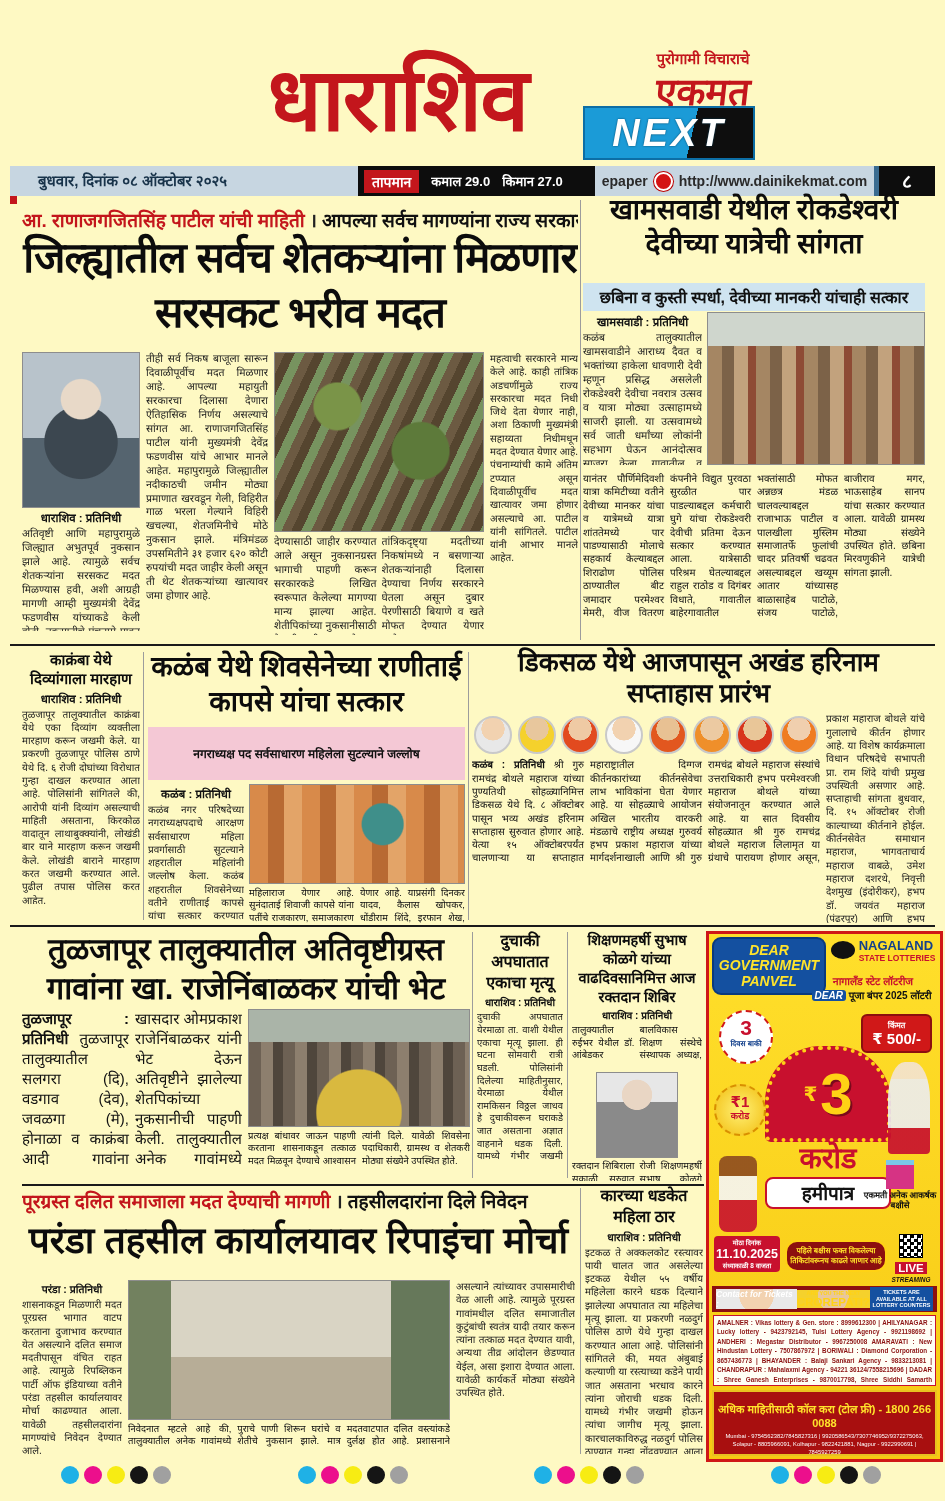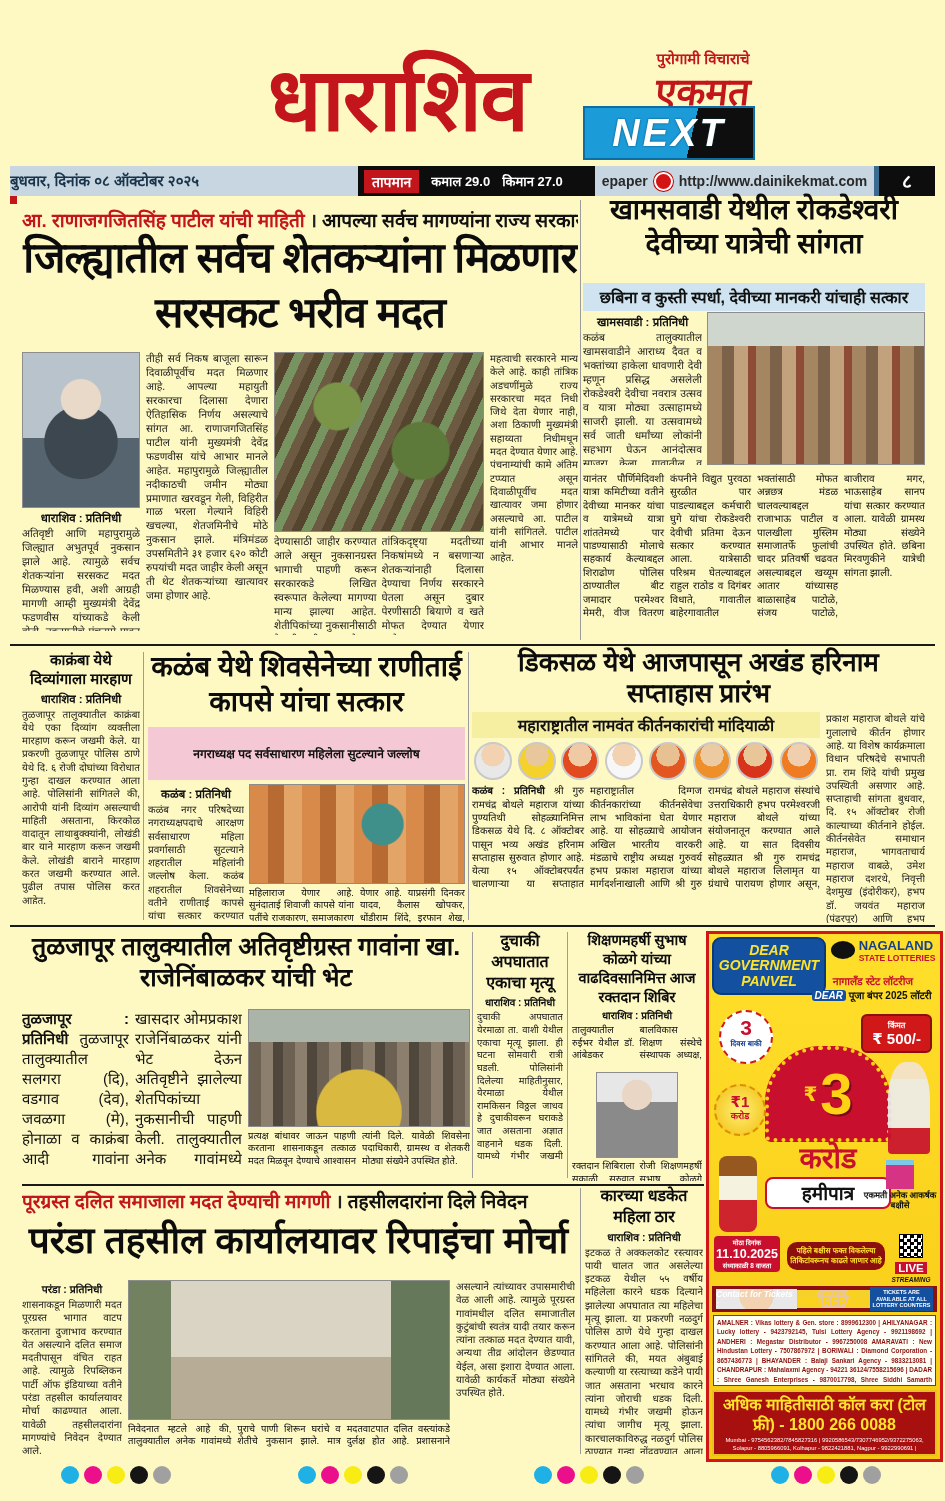--- a/index.html
+++ b/index.html
@@ -9,21 +9,21 @@
   
   .corner-mark{left:10px;top:166px;width:7px;height:38px;background:linear-gradient(180deg,#c3161c 0 30%,#fff 30% 62%,#c3161c 62%);}
   .logo{left:225px;top:38px;width:345px;height:124px;font-size:88px;font-weight:800;color:#c3161c;
         text-align:center;line-height:124px;letter-spacing:-2px;overflow:hidden;}
   .tag1{left:628px;top:48px;width:150px;font-size:15px;font-weight:800;color:#c3161c;text-align:center;}
   .tag2{left:628px;top:64px;width:150px;font-size:38px;font-weight:800;color:#c3161c;text-align:center;transform:skewX(-6deg);}
   .nextbox{left:583px;top:106px;width:172px;height:54px;background:linear-gradient(103deg,#1b9bd7 0 63%,#0e0e0e 63%);
            border:2px solid #0c6ea5;box-sizing:border-box;display:flex;align-items:center;justify-content:center;}
   .nextbox span{color:#fff;font-size:38px;font-weight:800;font-style:italic;letter-spacing:3px;text-shadow:0 0 2px #07405e;}
   .infobar{left:10px;top:166px;width:925px;height:30px;display:flex;overflow:hidden;}
-  .seg-date{width:348px;background:#c7d6e1;color:#18334a;font-weight:700;font-size:15px;line-height:30px;box-sizing:border-box;}
+  .seg-date{width:348px;background:#c7d6e1;color:#18334a;font-weight:700;font-size:15px;line-height:30px;padding-left:28px;box-sizing:border-box;}
   .seg-weather{width:237px;background:#0d0d0d;color:#fff;display:flex;align-items:center;gap:12px;font-size:13px;font-weight:700;}
   .temp-badge{background:#c3161c;color:#fff;padding:2px 8px;margin-left:6px;font-size:14px;}
   .seg-epaper{flex:1;background:#c7d6e1;display:flex;align-items:center;justify-content:center;gap:6px;font-size:14px;font-weight:700;color:#2a2a2a;}
   .ep-ic{width:15px;height:15px;border-radius:50%;background:#d41414;display:inline-block;border:2px solid #fff;box-shadow:0 0 0 1px #b00;}
   .seg-page{width:56px;background:#0d0d0d;color:#fff;font-size:19px;font-weight:700;display:flex;align-items:center;justify-content:center;border-left:5px solid #3a6c90;}
   
   .kick{font-weight:800;font-size:19px;white-space:nowrap;overflow:hidden;}
   .kick .red{color:#c3161c;}
   .kick .sep{color:#222;padding:0 5px;}
   .headline{font-weight:800;color:#0c0c0c;text-align:center;overflow:hidden;}
@@ -93,21 +93,21 @@
   .s-cap{column-count:2;column-gap:6px;font-size:9.5px;line-height:1.3;text-align:justify;height:60px;margin-top:3px;overflow:hidden;}
   .h-art{left:472px;top:647px;width:453px;height:276px;overflow:hidden;}
   .h-head{font-size:26px;line-height:1.2;}
   .h-flex{display:flex;gap:6px;margin-top:3px;}
   .h-left{width:348px;}
   .h-sub{background:#f6efa2;font-size:16px;font-weight:800;text-align:center;padding:2px 0;white-space:nowrap;overflow:hidden;}
   .h-body{column-count:3;column-gap:6px;font-size:10px;line-height:1.33;text-align:justify;height:118px;overflow:hidden;}
   .h-right{flex:1;}.h-right .bt{height:238px;font-size:10px;}
   
   .b-art{left:22px;top:931px;width:448px;height:250px;overflow:hidden;}
-  .b-head{font-size:25px;line-height:1.25;height:74px;}
+  .b-head{font-size:31px;line-height:1.25;height:74px;}
   .b-row{display:flex;gap:6px;margin-top:4px;}
   .b-left{width:220px;column-count:2;column-gap:6px;font-size:15px;line-height:1.33;text-align:justify;height:170px;overflow:hidden;}
   .b-right{flex:1;}
   .b-right .ph{height:118px;}
   .b-below{column-count:2;column-gap:6px;font-size:9.5px;line-height:1.3;text-align:justify;height:48px;margin-top:3px;overflow:hidden;}
   .d-art{left:477px;top:931px;width:86px;height:250px;overflow:hidden;}
   .d-head{font-size:16px;line-height:1.3;}
   .d-art .bt{height:148px;font-size:9.5px;}
   .r-art{left:572px;top:931px;width:130px;height:250px;overflow:hidden;}
   .r-head{font-size:14.5px;line-height:1.3;}
@@ -177,21 +177,21 @@
             justify-content:space-between;padding:0 4px;box-sizing:border-box;}
   .ad-strip .c1{color:#fff;font-size:8.5px;font-weight:800;font-style:italic;}
   .ad-strip .c2{text-align:center;color:#ffd215;line-height:1.1;}
   .ad-strip .c2 span{display:block;font-size:5.5px;font-weight:700;}
   .ad-strip .c2 b{display:block;font-size:11.5px;}
   .ad-strip .c3{background:#1450a0;color:#fff;font-size:5.5px;font-weight:700;width:62px;text-align:center;padding:2px 1px;line-height:1.25;}
   .ad-agents{position:absolute;left:4px;right:4px;top:381px;bottom:73px;background:#fffef5;border:1px solid #c8102e;
              color:#8c1212;font-size:6.3px;font-weight:700;line-height:1.5;text-align:justify;padding:2px 3px;overflow:hidden;}
   .ad-footer{position:absolute;left:3px;right:3px;bottom:3px;height:66px;background:#a80f0f;border:2px solid #e8c020;
              box-sizing:border-box;text-align:center;color:#fff;overflow:hidden;}
-  .ad-toll{color:#ffe32b;font-weight:800;font-size:16px;line-height:1.25;padding-top:3px;}
+  .ad-toll{color:#ffe32b;font-weight:800;font-size:11px;line-height:1.25;padding-top:11px;}
   .ad-cnt{font-size:5.8px;line-height:1.45;padding:1px 3px;}
   .ad-soc{display:flex;align-items:center;justify-content:center;gap:4px;font-size:5.5px;color:#ffd; }
   .soc{width:8px;height:8px;border-radius:50%;display:inline-block;}
   
   .dot-group{position:absolute;top:1466px;display:flex;gap:5px;}
   .dg1{left:61px;}.dg2{left:298px;}.dg3{left:534px;}.dg4{left:771px;}
   .dot{width:18px;height:18px;border-radius:50%;display:inline-block;}
 </style>
 </head>
 <body>
@@ -280,21 +280,20 @@
         <div class="ph ph-felicit"></div>
         <div class="s-cap">महिलाराज येणार आहे. सुनंदाताई शिवाजी कापसे यांना पतींचे राजकारण, समाजकारण यातील अनुभव यावेळी कामी येणार आहे. याप्रसंगी दिनकर यादव, कैलास खोपकर, धोंडीराम शिंदे, इरफान शेख, रवी निरफळ, आण्णा शेळवणे यांसह दिनकर यादव पाटील मित्र परिवार उपस्थित होते.</div>
       </div>
     </div>
   </div>
 
   <div class="abs h-art">
     <div class="headline h-head">डिकसळ येथे आजपासून अखंड हरिनाम सप्ताहास प्रारंभ</div>
     <div class="h-flex">
       <div class="h-left">
-        <div class="h-sub">महाराष्ट्रातील नामवंत कीर्तनकारांची मांदियाळी</div>
         <div class="circles">
           <div class="circ c1"></div>
           <div class="circ c2"></div>
           <div class="circ c3"></div>
           <div class="circ c4"></div>
           <div class="circ c5"></div>
           <div class="circ c6"></div>
           <div class="circ c7"></div>
           <div class="circ c8"></div>
         </div>

